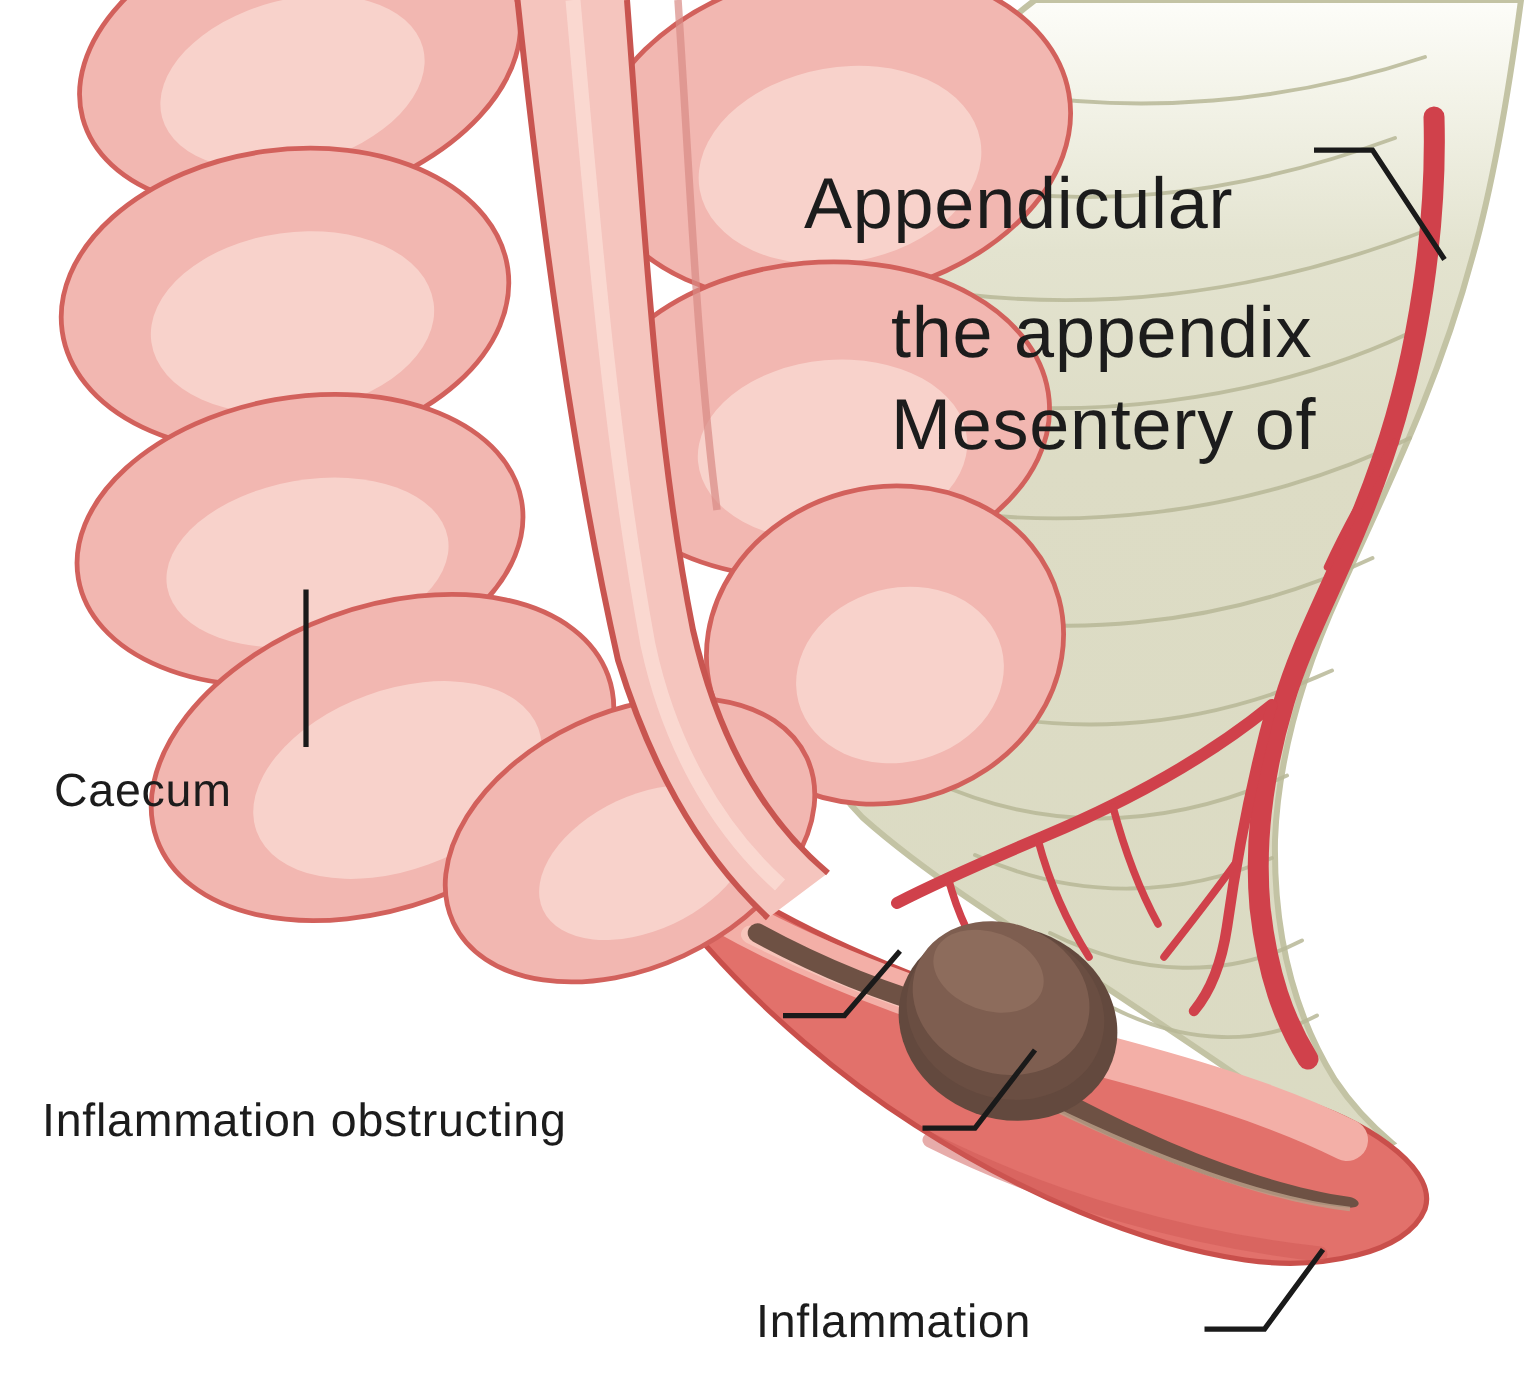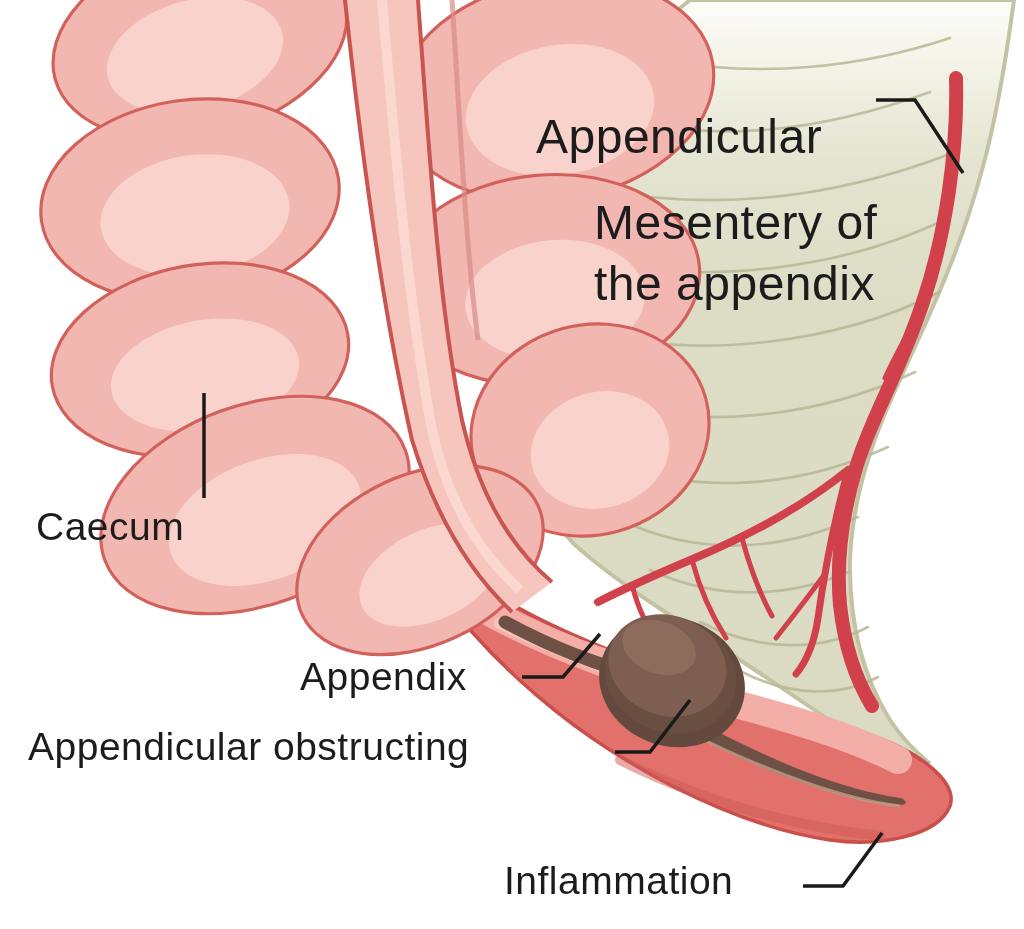--- a/index.html
+++ b/index.html
@@ -9,21 +9,21 @@
     --mesentery_fill:#dcdcc4; --mesentery_top:#fdfdf9; --mesentery_edge:#c3c3a4; --fiber:#b7b796;
     --artery:#d0414b;
     --appendix_fill:#e2716b; --appendix_outline:#c94f4b; --mucosa_light:#f3afa7; --mucosa_core:#f7c6bd;
     --lumen_brown:#6e5144; --lumen_under:#bca089;
     --stone_brown:#7e5e50; --stone_dark:#63493e; --stone_mid:#6a4e42; --stone_highlight:#8d6c5c;
   }
   html,body{margin:0;padding:0;background:var(--background);}
   .canvas{position:relative;width:1024px;height:929px;background:var(--background);overflow:hidden;
           font-family:"Liberation Sans",sans-serif;}
   .canvas svg{position:absolute;inset:0;display:block;}
-  .label{position:absolute;color:var(--text);line-height:57px;font-size:39px;letter-spacing:.5px;white-space:nowrap;}
+  .label{position:absolute;color:var(--text);line-height:57px;font-size:31px;letter-spacing:.5px;white-space:nowrap;}
   .label.lg{font-size:48px;line-height:61px;}
   
   .mes-shape{fill:url(#mesGrad);stroke:var(--mesentery_edge);stroke-width:4;}
   .fiber{fill:none;stroke:var(--fiber);stroke-width:2.6;stroke-linecap:round;opacity:.85;}
   .vessel{fill:none;stroke:var(--artery);stroke-linecap:round;}
   .lobe{fill:var(--bowel_pink);stroke:var(--bowel_outline);stroke-width:3.2;}
   .hl{fill:var(--bowel_highlight);stroke:none;}
   .band{fill:var(--band_fill);stroke:none;}
   .band-edge{fill:none;stroke:var(--band_edge);stroke-width:4;}
   .band-inner{fill:none;stroke:var(--band_inner);stroke-width:10;opacity:.8;}
@@ -199,27 +199,26 @@
       <polyline class="leader" points="615,752 650,752 690,700"></polyline>
       <polyline class="leader" points="803,886 843,886 882,833"></polyline>
     </g>
   </svg>
 
   <div class="label lg" style="left:536px;top:62px;margin-top:44px;">
     <div>Appendicular</div>
   </div>
 
   <div class="label lg" style="left:594px;top:192px;">
+    <div>the appendix</div>
     <div>Mesentery of</div>
-    <div>the appendix</div>
   </div>
 
   <div class="label" style="left:36px;top:498px;">Caecum</div>
 
-  <div class="label" style="left:300px;top:648px;">Appendix</div>
 
   <div class="label" style="left:28px;top:718px;">
-    <div>Appendicular obstructing</div>
+    <div>Inflammation obstructing</div>
   </div>
 
   <div class="label" style="left:504px;top:852px;text-align:right;">Inflammation</div>
 
 </div>
 
 </body></html>

